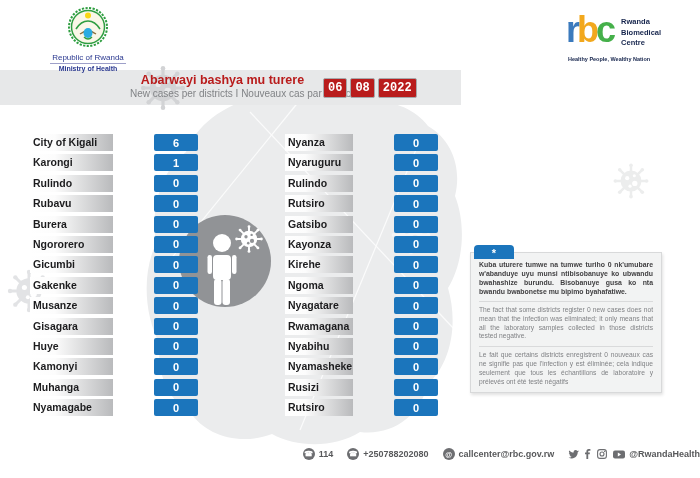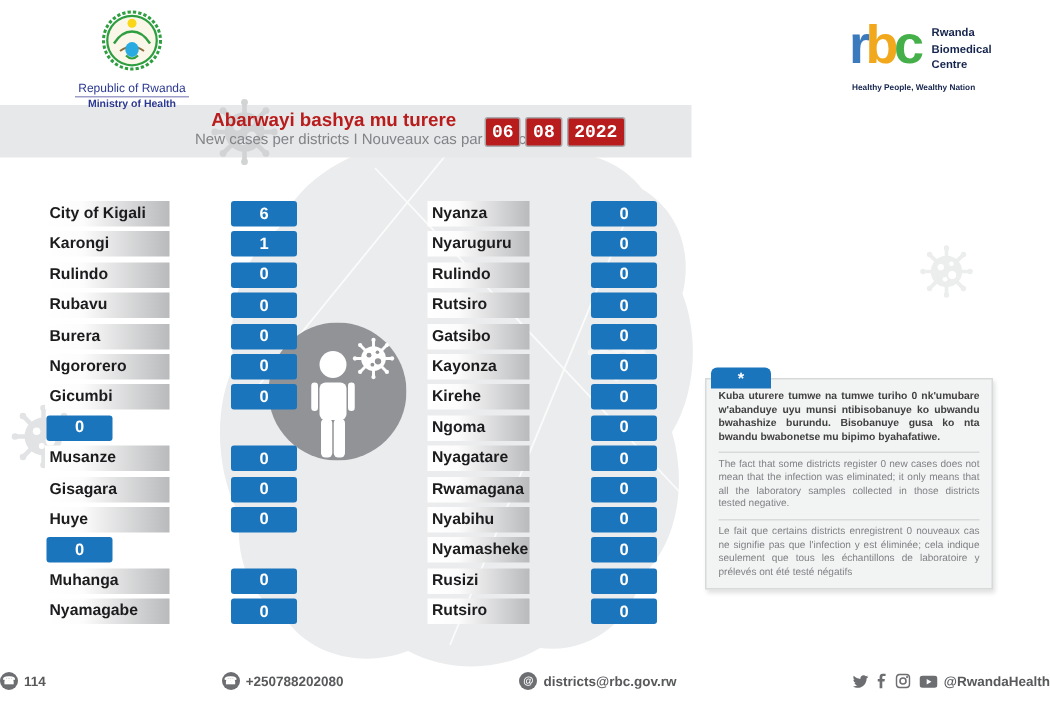--- a/index.html
+++ b/index.html
@@ -49,21 +49,21 @@
   .figure{position:absolute;left:179px;top:215px;z-index:2;}
 
   
   .note{position:absolute;left:470px;top:252px;width:192px;z-index:4;background:#f2f3f3;border:1px solid #d8d9da;box-shadow:1px 2px 3px rgba(0,0,0,.12);padding:7px 8px 6px 8px;}
   .note-tab{position:absolute;left:474px;top:245px;width:40px;height:14px;background:#1b75bc;border-radius:4px 4px 0 0;z-index:5;color:#fff;font-weight:bold;font-size:11px;text-align:center;line-height:16px;}
   .note .rw{font-size:6.9px;line-height:9px;font-weight:bold;color:#414042;text-align:justify;margin:0 0 5px 0;}
   .note .en{font-size:6.7px;line-height:8.8px;color:#808285;text-align:justify;border-top:1px solid #d9dadb;padding-top:4px;margin:0 0 5px 0;}
   .note .fr{font-size:6.7px;line-height:8.8px;color:#808285;text-align:justify;border-top:1px solid #d9dadb;padding-top:4px;margin:0;}
 
   
-  .footer{position:absolute;left:0;top:448px;width:700px;display:flex;justify-content:space-between;align-items:center;gap:14px;z-index:3;}
+  .footer{position:absolute;left:0;top:448px;width:700px;display:flex;justify-content:flex-end;align-items:center;gap:14px;z-index:3;}
   .fitem{display:flex;align-items:center;gap:4px;font-size:9px;font-weight:bold;color:#58595b;}
   .circ-ic{width:12px;height:12px;border-radius:50%;background:#6d6e71;color:#fff;font-size:7px;display:flex;align-items:center;justify-content:center;}
   .social{display:flex;align-items:center;gap:6px;}
 </style>
 </head>
 <body>
 
 <div id="stage">
 
   <svg width="0" height="0" style="position:absolute">
@@ -176,35 +176,37 @@
       </div>
       <div class="drow">
         <div class="dstrip">Ngororero</div>
         <div class="dval">0</div>
       </div>
       <div class="drow">
         <div class="dstrip">Gicumbi</div>
         <div class="dval">0</div>
       </div>
       <div class="drow">
+        <div class="dstrip">Gakenke</div>
         <div class="dval">0</div>
       </div>
       <div class="drow">
         <div class="dstrip">Musanze</div>
         <div class="dval">0</div>
       </div>
       <div class="drow">
         <div class="dstrip">Gisagara</div>
         <div class="dval">0</div>
       </div>
       <div class="drow">
         <div class="dstrip">Huye</div>
         <div class="dval">0</div>
       </div>
       <div class="drow">
+        <div class="dstrip">Kamonyi</div>
         <div class="dval">0</div>
       </div>
       <div class="drow">
         <div class="dstrip">Muhanga</div>
         <div class="dval">0</div>
       </div>
       <div class="drow">
         <div class="dstrip">Nyamagabe</div>
         <div class="dval">0</div>
       </div>
@@ -294,21 +296,21 @@
     <div class="fitem">
       <span class="circ-ic">☎</span>
       <span>114</span>
     </div>
     <div class="fitem">
       <span class="circ-ic">☎</span>
       <span>+250788202080</span>
     </div>
     <div class="fitem">
       <span class="circ-ic">@</span>
-      <span>districts@rbc.gov.rw</span>
+      <span>callcenter@rbc.gov.rw</span>
     </div>
     <div class="fitem">
       <span class="social">
         <svg width="11" height="9" viewBox="0 0 11 9">
             <path fill="#6d6e71" d="M11 1.1c-.4.2-.8.3-1.3.4.5-.3.8-.7 1-1.2-.4.3-.9.5-1.4.6C8.9.4 8.3.1 7.7.1 6.5.1 5.6 1 5.6 2.1c0 .2 0 .3.1.5C3.9 2.5 2.3 1.7 1.2.5 1 .8.9 1.2.9 1.6c0 .7.4 1.4 1 1.8-.3 0-.7-.1-1-.3 0 1 .7 1.9 1.7 2.1-.2 0-.4.1-.6.1-.1 0-.3 0-.4 0 .3.8 1 1.4 2 1.4-.7.6-1.6.9-2.6.9H.6c.9.6 2 .9 3.2.9 3.8 0 5.9-3.2 5.9-5.9v-.3c.5-.3.9-.7 1.3-1.2z"></path>
           </svg>
         <svg width="6" height="10" viewBox="0 0 6 10">
             <path fill="#6d6e71" d="M4 1.7h1.4V0H3.7C2.2 0 1.4 1 1.4 2.4v1.2H0v1.7h1.4V10h1.8V5.3h1.5l.2-1.7H3.2V2.5c0-.5.2-.8.8-.8z"></path>
           </svg>
         <svg width="10" height="10" viewBox="0 0 10 10">

